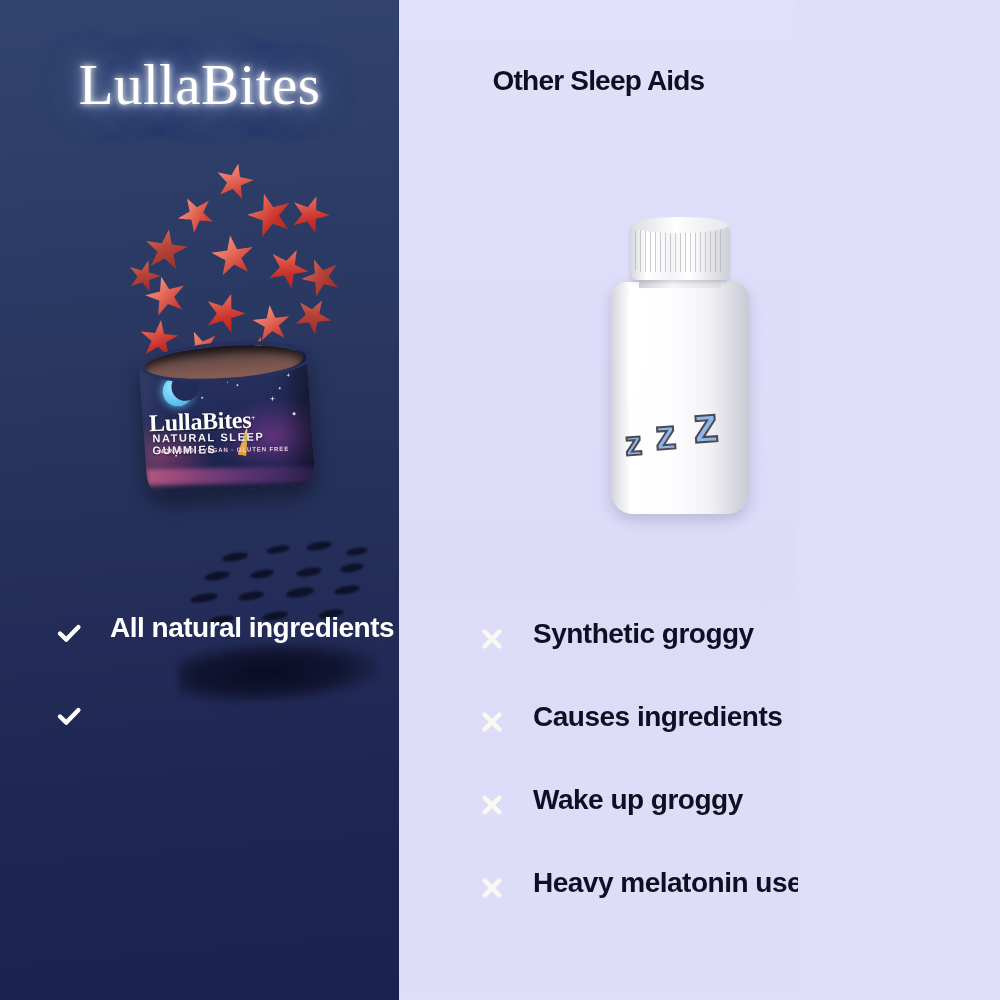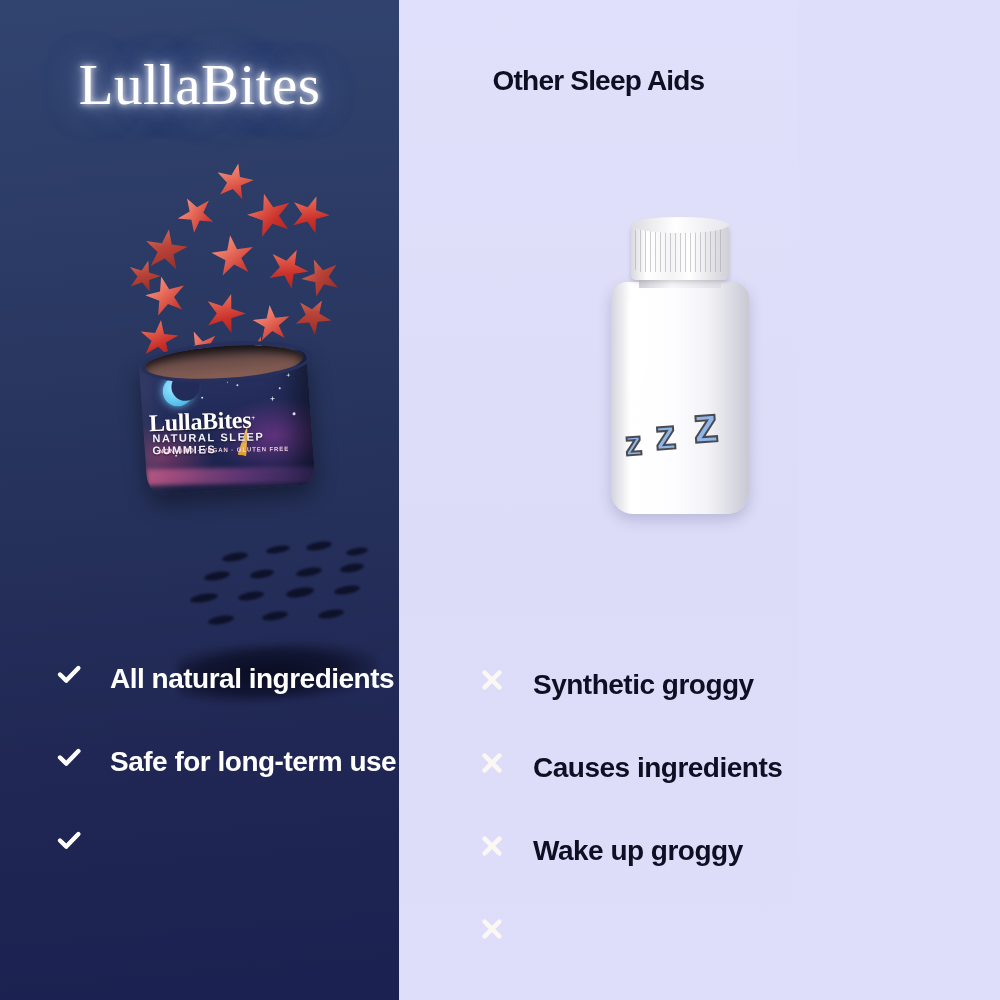--- a/index.html
+++ b/index.html
@@ -161,21 +161,21 @@
     font-family:"Liberation Sans",sans-serif;
   }
   .z1{left:0;top:26px;font-size:34px;transform:rotate(-4deg);}
   .z2{left:30px;top:14px;font-size:42px;transform:rotate(-4deg);}
   .z3{left:68px;top:0px;font-size:50px;transform:rotate(-4deg);}
 
   
   .list{position:absolute;left:0;width:100%;}
   .list-left{top:612px;padding-left:48px;}
   .list-right{top:618px;padding-left:72px;}
-  .row{display:flex;align-items:flex-end;height:83px;}
+  .row{display:flex;align-items:flex-start;height:83px;}
   .badge{flex:0 0 auto;width:42px;height:42px;position:relative;}
   .badge-check{
     width:100%;height:100%;
     background:radial-gradient(circle at 38% 32%,#9af07c 0%,#72dd55 45%,#57c93f 100%);
     clip-path:polygon(50% 0%,59.6% 6.8%,70.7% 3.4%,77.6% 13%,89.1% 13.6%,92% 24.9%,
                       102% 30.6%,99.4% 42%,105% 52%,97.1% 60.3%,98.4% 71.7%,
                       87.6% 75.6%,84.5% 86.6%,73% 86.1%,65.5% 94.8%,55.2% 90.2%,
                       45% 95.8%,36.8% 87.9%,25.4% 89.2%,21.5% 78.4%,10.5% 75.3%,
                       11% 63.8%,2.3% 56.3%,6.9% 46%,1.3% 35.8%,9.2% 27.6%,
                       7.9% 16.2%,18.7% 12.3%,21.8% 1.3%,33.3% 1.8%,41.6% -6%);
@@ -287,31 +287,20 @@
       </div>
       <div class="row">
         <span class="badge">
           <span class="badge-check"></span>
           <span class="mark">
               <svg viewBox="0 0 42 42">
                 <path d="M12 21.5 L18.3 27.6 L30.4 15" fill="none" stroke="#ffffff" stroke-width="4.4" stroke-linecap="round" stroke-linejoin="round"></path>
               </svg>
             </span>
         </span>
-        <span class="row-label">Safe for long-term use</span>
-      </div>
-      <div class="row">
-        <span class="badge">
-          <span class="badge-check"></span>
-          <span class="mark">
-              <svg viewBox="0 0 42 42">
-                <path d="M12 21.5 L18.3 27.6 L30.4 15" fill="none" stroke="#ffffff" stroke-width="4.4" stroke-linecap="round" stroke-linejoin="round"></path>
-              </svg>
-            </span>
-        </span>
       </div>
     </div>
   </div>
 
   <div class="panel panel-right">
 
     <div class="rival-title">Other Sleep Aids</div>
 
     <div class="bottle" style="left:206px;top:222px;">
       <div class="body">
@@ -365,17 +354,18 @@
       </div>
       <div class="row">
         <span class="badge">
           <span class="badge-x"></span>
           <span class="mark">
               <svg viewBox="0 0 42 42">
                 <path d="M13.6 13.6 L28.4 28.4 M28.4 13.6 L13.6 28.4" fill="none" stroke="#fbf7f2" stroke-width="4.6" stroke-linecap="round"></path>
               </svg>
             </span>
         </span>
+        <span class="row-label">Heavy melatonin use</span>
       </div>
     </div>
   </div>
 
 </div>
 
 </body></html>

